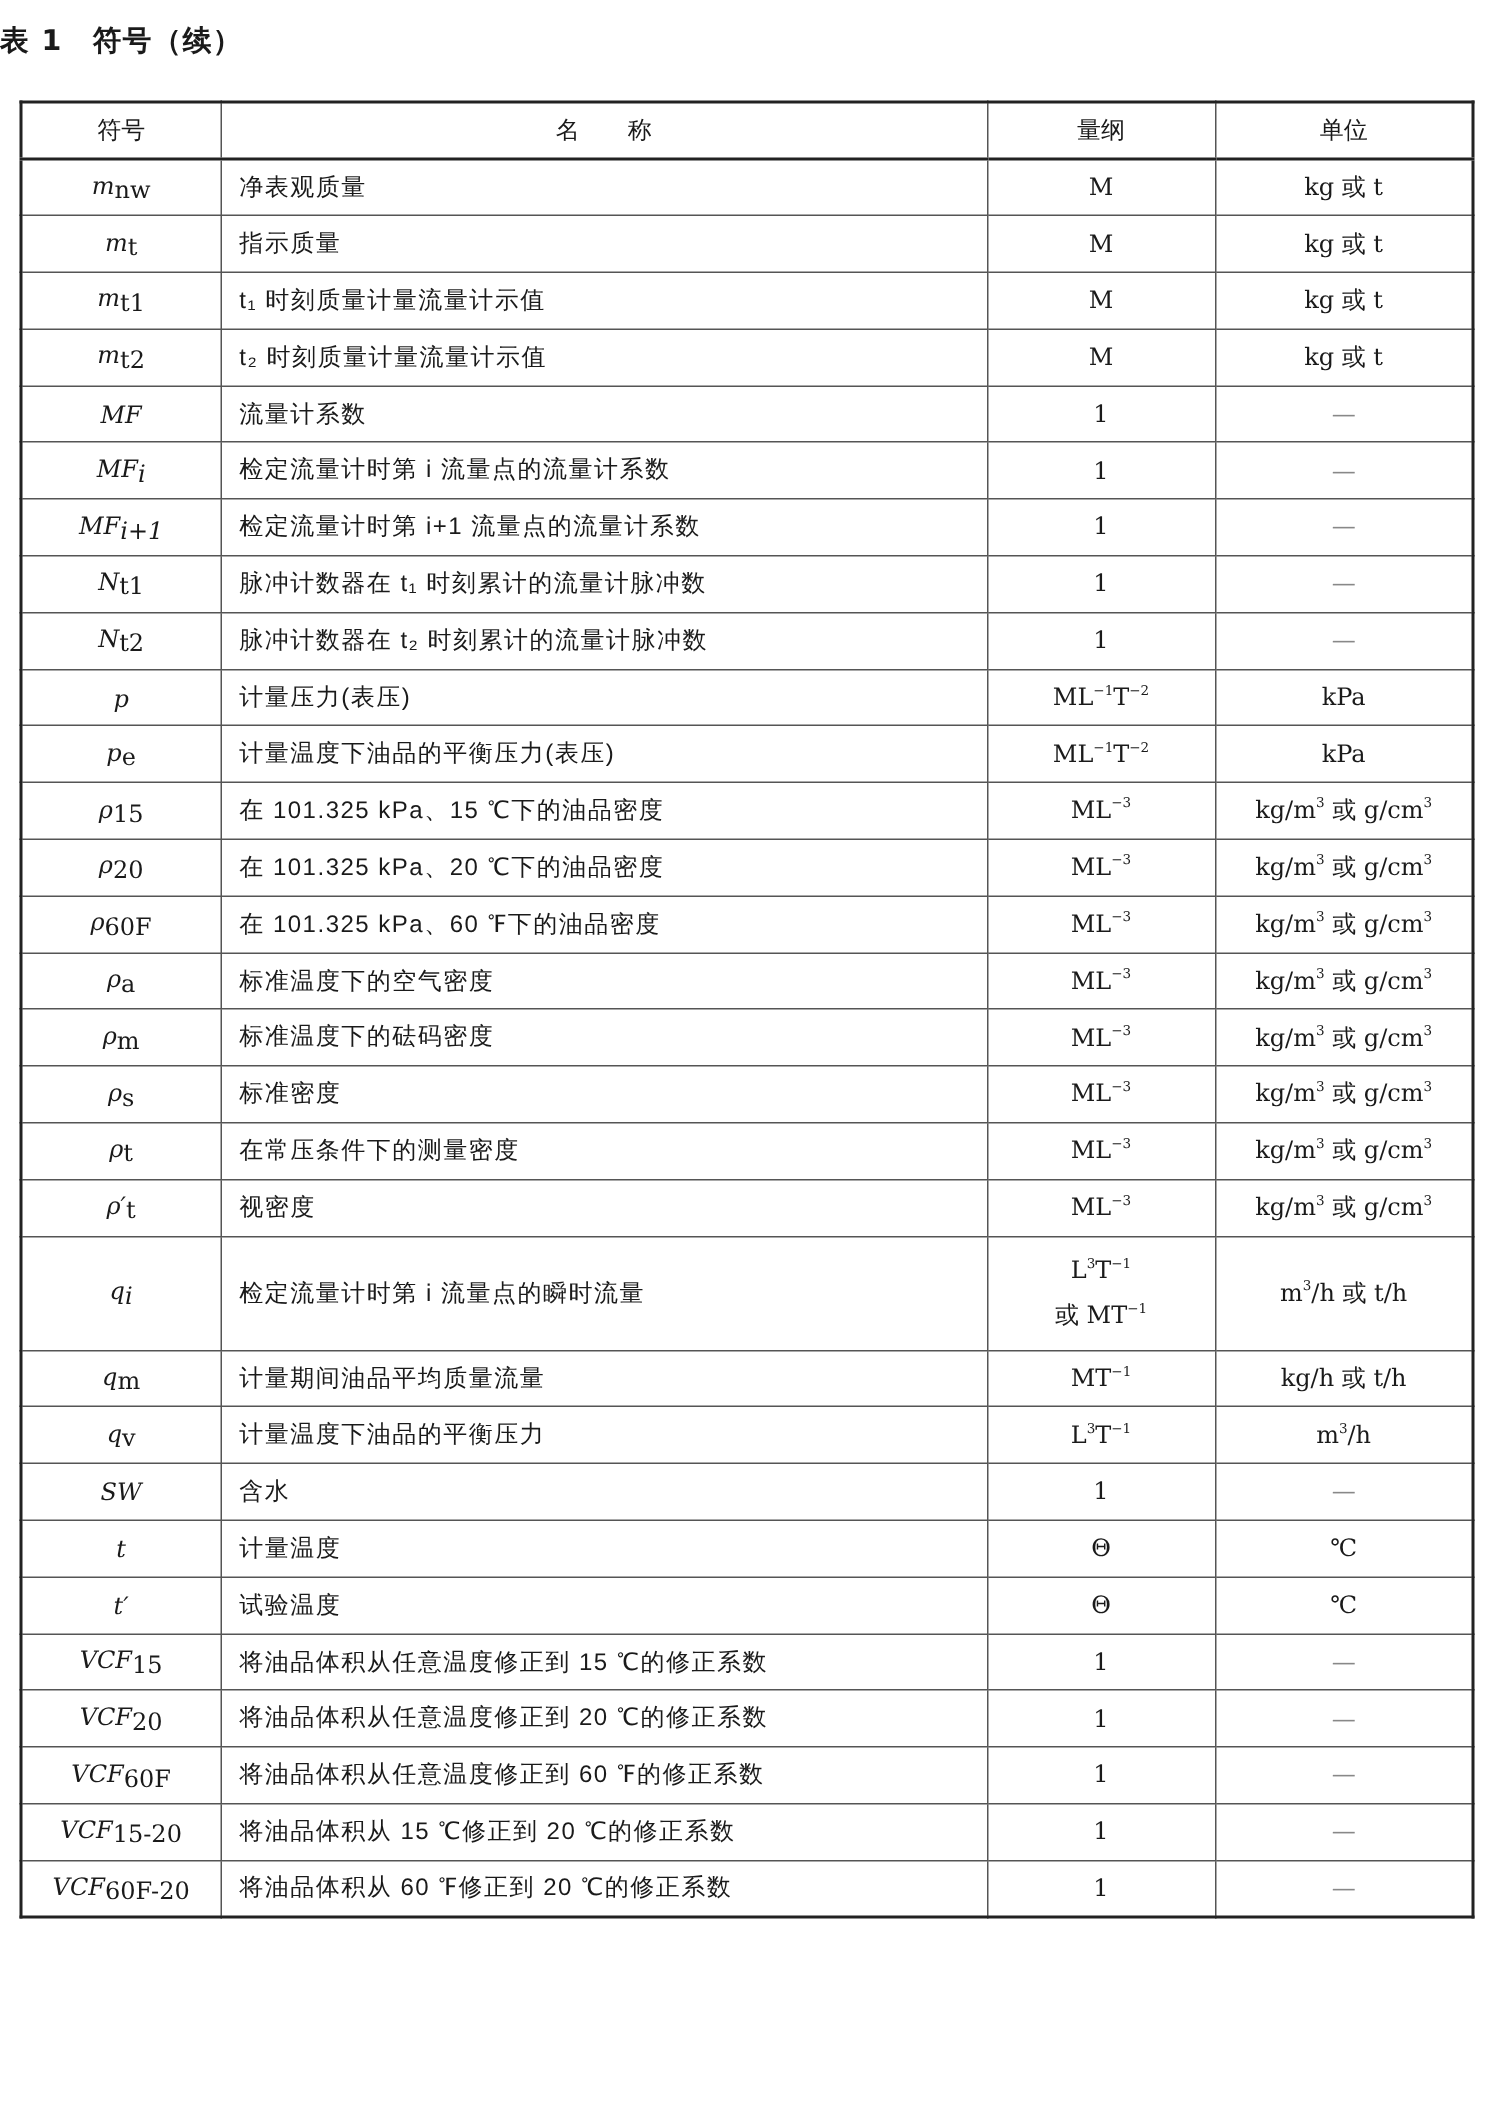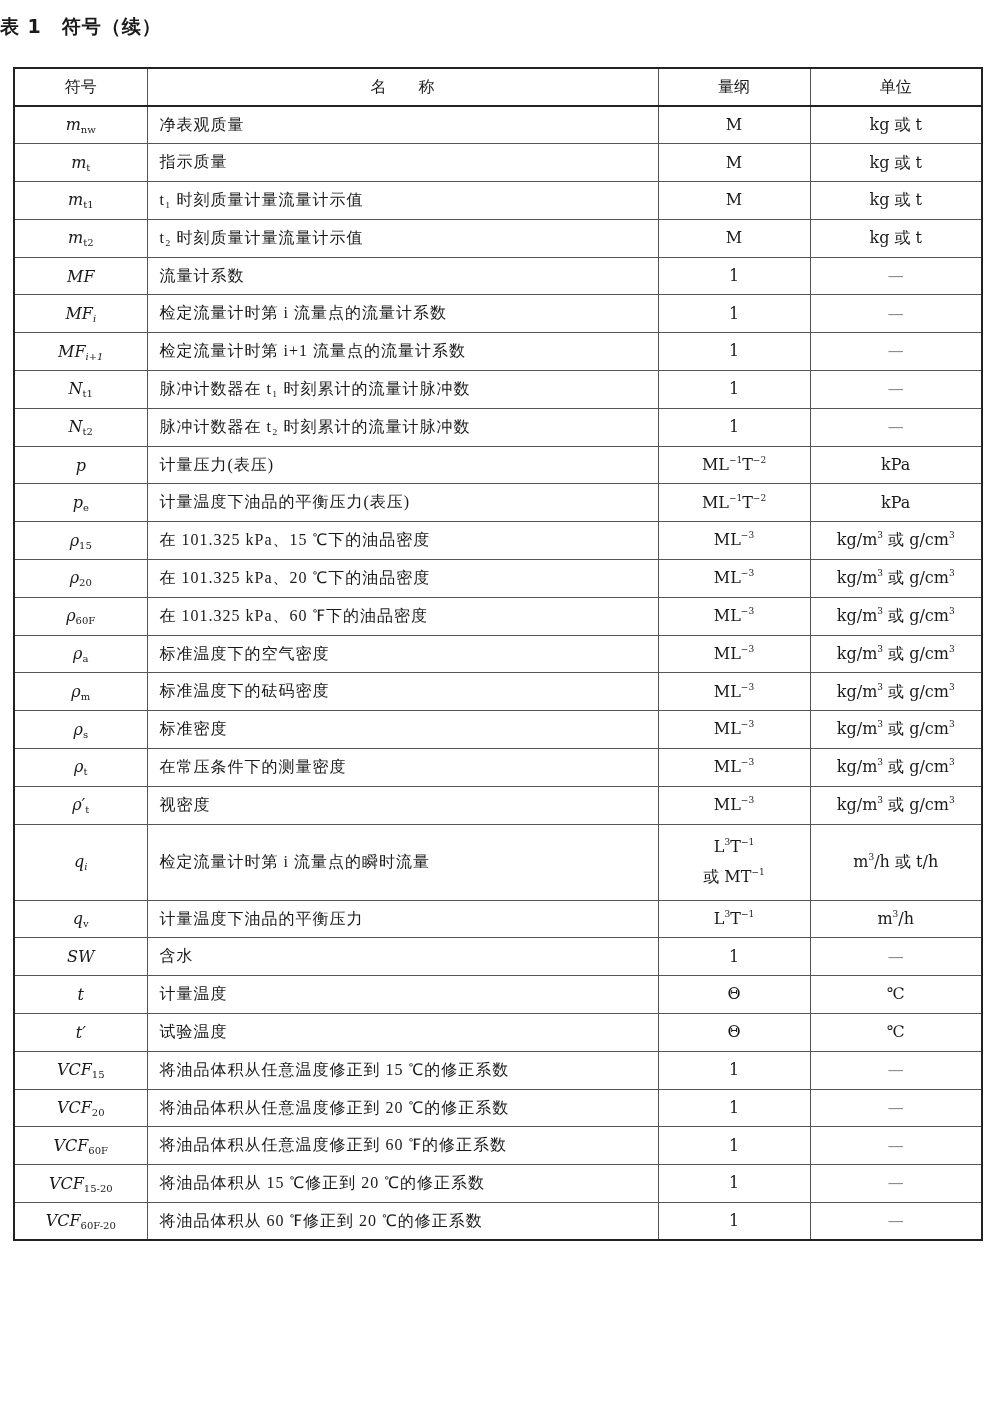--- a/index.html
+++ b/index.html
@@ -24,23 +24,23 @@
   }
   table.sym thead th {
     height: 36px; text-align: center;
     font-family: Liberation Mono, monospace; font-size: 16px;
     border-bottom: 2px solid #222;
   }
   col.c1 { width: 133px; } col.c2 { width: 511px; } col.c3 { width: 152px; } col.c4 { width: 172px; }
   tbody tr { height: 37.8px; }
   tbody tr.tall { height: 76px; }
   td.symbol { text-align: center; font-style: italic; font-size: 17px; }
-  td.symbol sub { font-style: normal; font-size: 10px; vertical-align: -3px; }
+  td.symbol sub { font-style: normal; font-size: 16px; vertical-align: -3px; }
   td.symbol sub.it { font-style: italic; }
-  td.name { padding-left: 12px !important; font-family: Liberation Serif, serif; font-size: 16px; letter-spacing: 1px; }
+  td.name { padding-left: 12px !important; font-family: Liberation Sans, sans-serif; font-size: 16px; letter-spacing: 1px; }
   td.dim, td.unit { text-align: center; font-size: 16px; line-height: 1.9; }
   sup { font-size: 9px; vertical-align: 7px; }
   .dash { color: #888; }
 </style>
 </head>
 <body>
 
 <div class="title">表 1　符号（续）</div>
 
 <table class="sym">
@@ -173,20 +173,26 @@
         <td class="dim">ML<sup>−3</sup></td>
         <td class="unit">kg/m<sup>3</sup> 或 g/cm<sup>3</sup></td>
       </tr>
       <tr class="tall">
         <td class="symbol">q<sub class="it">i</sub></td>
         <td class="name">检定流量计时第 i 流量点的瞬时流量</td>
         <td class="dim">L<sup>3</sup>T<sup>−1</sup><br>或 MT<sup>−1</sup></td>
         <td class="unit">m<sup>3</sup>/h 或 t/h</td>
       </tr>
       <tr>
+        <td class="symbol">q<sub>m</sub></td>
+        <td class="name">计量期间油品平均质量流量</td>
+        <td class="dim">MT<sup>−1</sup></td>
+        <td class="unit">kg/h 或 t/h</td>
+      </tr>
+      <tr>
         <td class="symbol">q<sub>v</sub></td>
         <td class="name">计量温度下油品的平衡压力</td>
         <td class="dim">L<sup>3</sup>T<sup>−1</sup></td>
         <td class="unit">m<sup>3</sup>/h</td>
       </tr>
       <tr>
         <td class="symbol">SW</td>
         <td class="name">含水</td>
         <td class="dim">1</td>
         <td class="unit dash">—</td>

